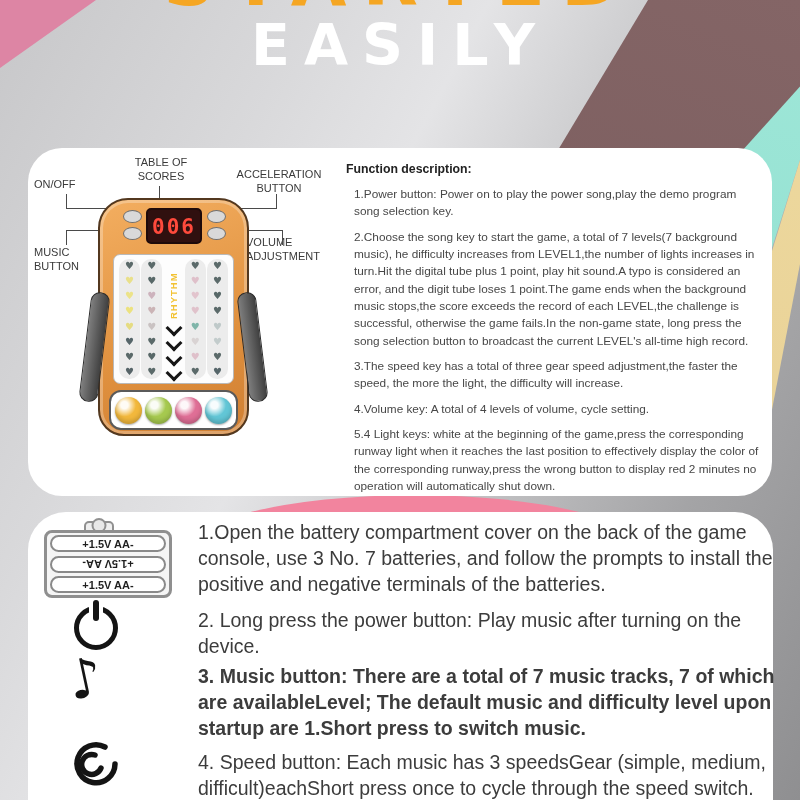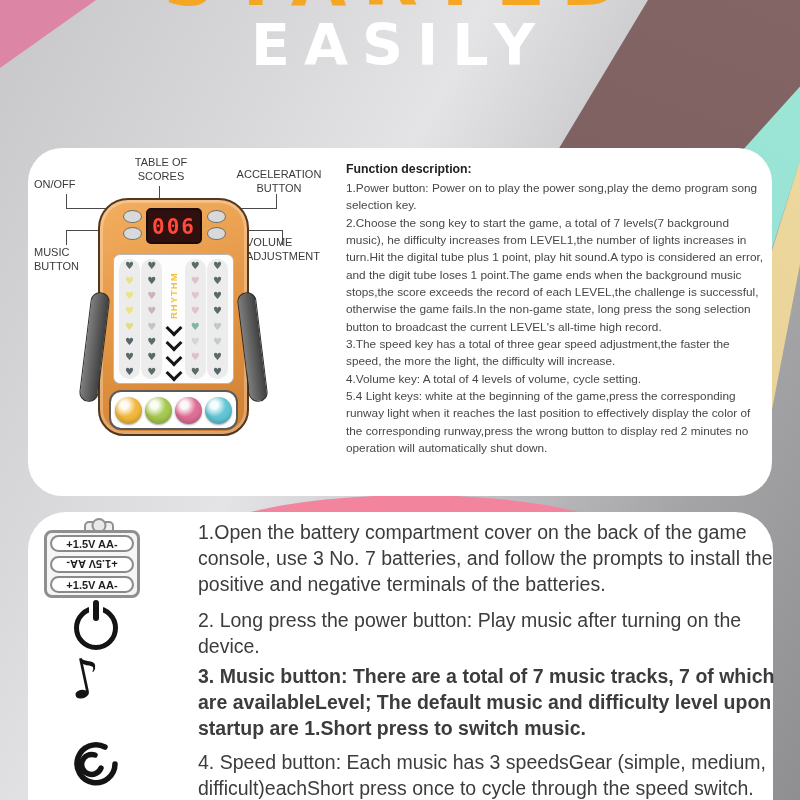--- a/index.html
+++ b/index.html
@@ -87,33 +87,33 @@
   .tray{position:absolute;left:9px;top:190px;width:129px;height:40px;background:#fff;
     border:2px solid #5a5a5a;border-radius:12px;display:flex;align-items:center;
     justify-content:space-around;box-sizing:border-box;padding:0 2px;}
   .pad{width:27px;height:27px;border-radius:50%;
     box-shadow:0 1px 2px rgba(0,0,0,.35), inset 0 -3px 4px rgba(0,0,0,.18);}
 
   
   .desc{position:absolute;left:318px;top:12px;width:422px;color:#474747;
     font-size:11.8px;line-height:1.47;}
   .desc h3{font-size:12.3px;color:#222;margin:0 0 2px;}
-  .desc p{margin:0;}
+  .desc p{margin:8px;}
 
   
   .inst-text{position:absolute;left:142px;width:610px;font-size:19.5px;
     line-height:1.33;color:#3c3c3c;margin-left:28px;}
   .it1{top:8px;} .it2{top:96px;} .it3{top:152px;font-weight:bold;} .it4{top:238px;}
 
   .battery{position:absolute;left:16px;top:6px;width:110px;height:82px;}
   .screw-tab{position:absolute;left:50%;top:3px;transform:translateX(-50%);
     width:26px;height:12px;border:2px solid #909090;border-radius:5px 5px 0 0;background:#efefef;}
   .screw{position:absolute;left:50%;top:0;transform:translateX(-50%);
     width:11px;height:11px;border:2.5px solid #909090;border-radius:50%;background:#e8e8e8;}
-  .battery-body{position:absolute;left:0;top:12px;width:96px;height:68px;
+  .battery-body{position:absolute;left:0;top:12px;width:128px;height:68px;
     border:3px solid #8f8f8f;border-radius:8px;background:#f5f5f5;
     box-sizing:border-box;display:flex;flex-direction:column;
     justify-content:space-between;padding:2px 3px;}
   .slot{height:17px;border:2px solid #8a8a8a;border-radius:9px;background:#fff;
     font-size:11px;font-weight:bold;color:#1f1f1f;text-align:center;
     line-height:14px;box-sizing:border-box;}
   .slot.flip{transform:rotate(180deg);}
 
   .power-icon{position:absolute;left:46px;top:94px;width:34px;height:34px;
     border:5.5px solid #141414;border-radius:50%;}

